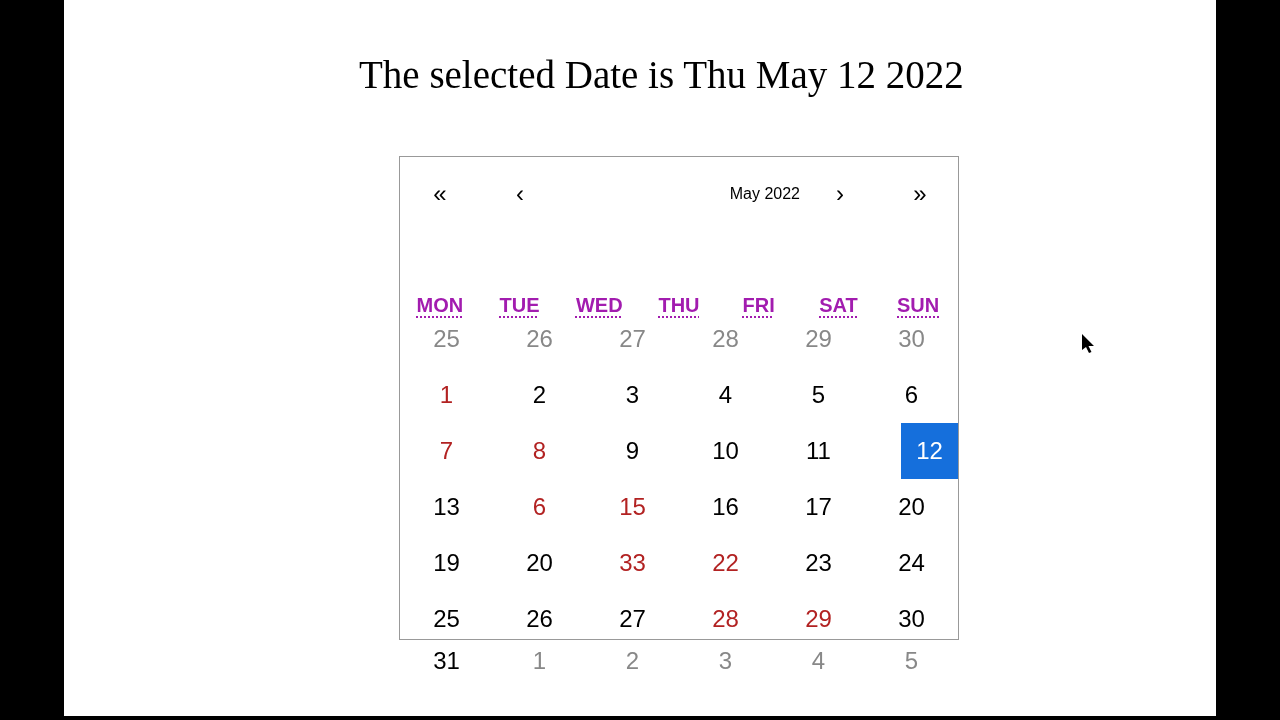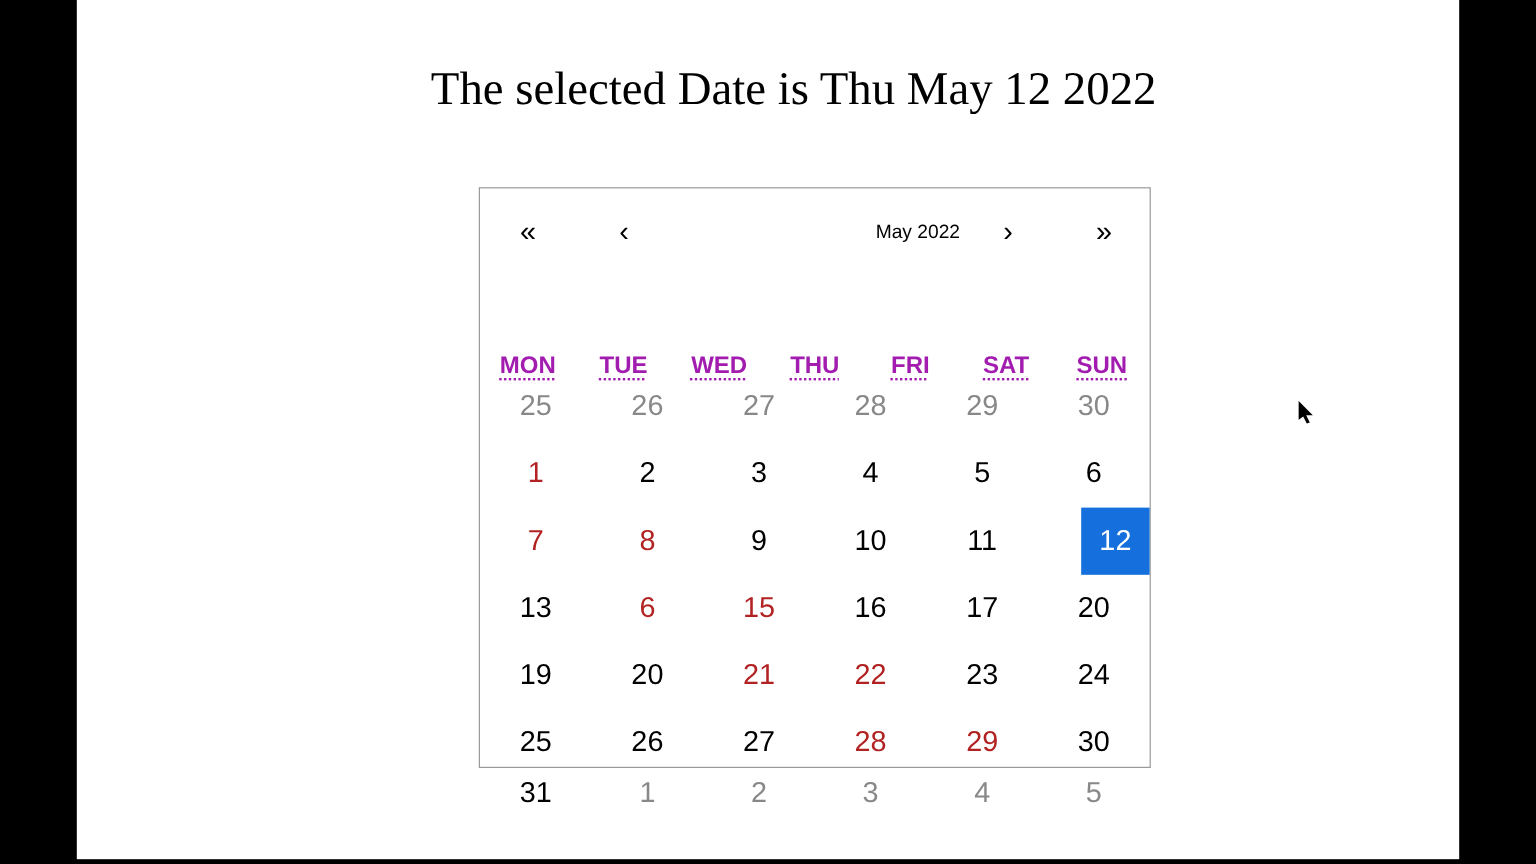--- a/index.html
+++ b/index.html
@@ -139,21 +139,21 @@
         <div class="day ">11</div>
         <div class="day selected">12</div>
         <div class="day ">13</div>
         <div class="day weekend">6</div>
         <div class="day weekend">15</div>
         <div class="day ">16</div>
         <div class="day ">17</div>
         <div class="day ">20</div>
         <div class="day ">19</div>
         <div class="day ">20</div>
-        <div class="day weekend">21</div>
+        <div class="day weekend">33</div>
         <div class="day weekend">22</div>
         <div class="day ">23</div>
         <div class="day ">24</div>
         <div class="day ">25</div>
         <div class="day ">26</div>
         <div class="day ">27</div>
         <div class="day weekend">28</div>
         <div class="day weekend">29</div>
         <div class="day ">30</div>
         <div class="day ">31</div>

